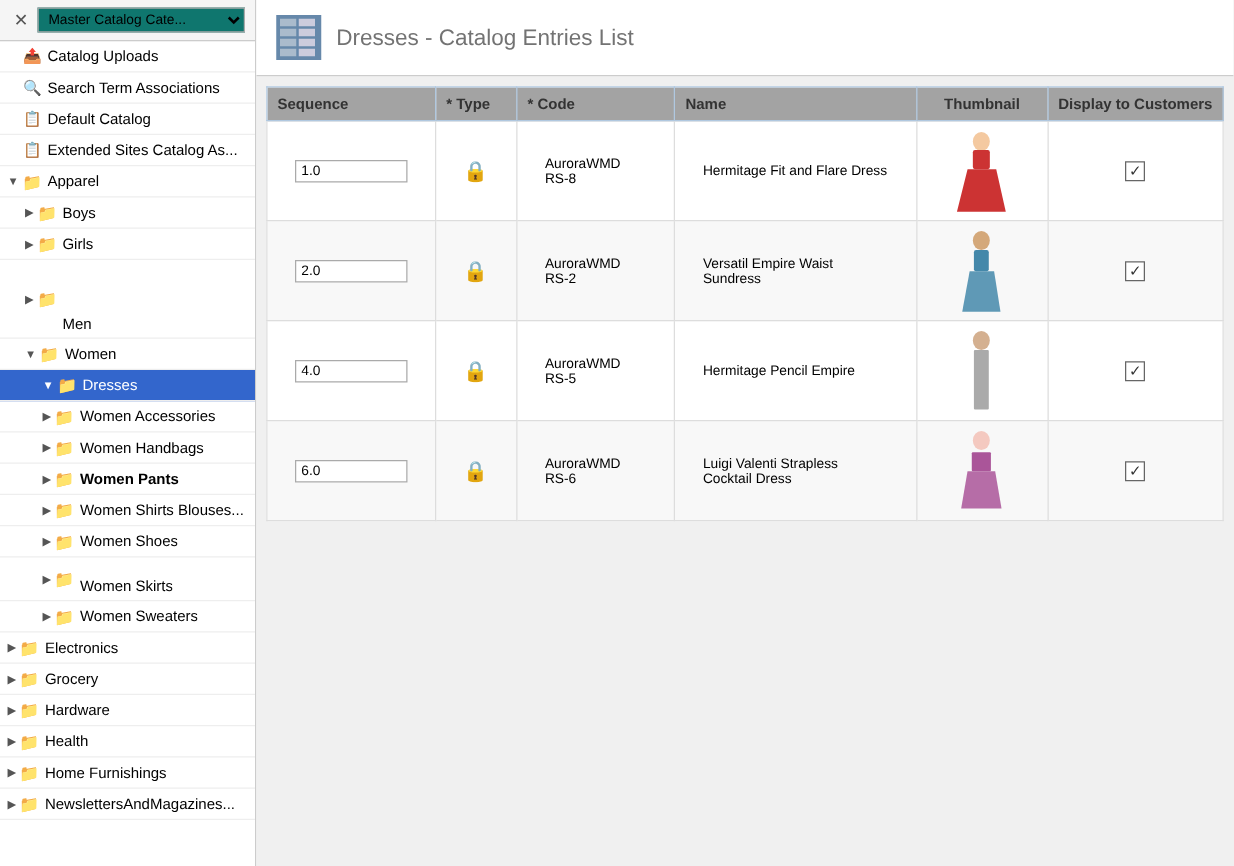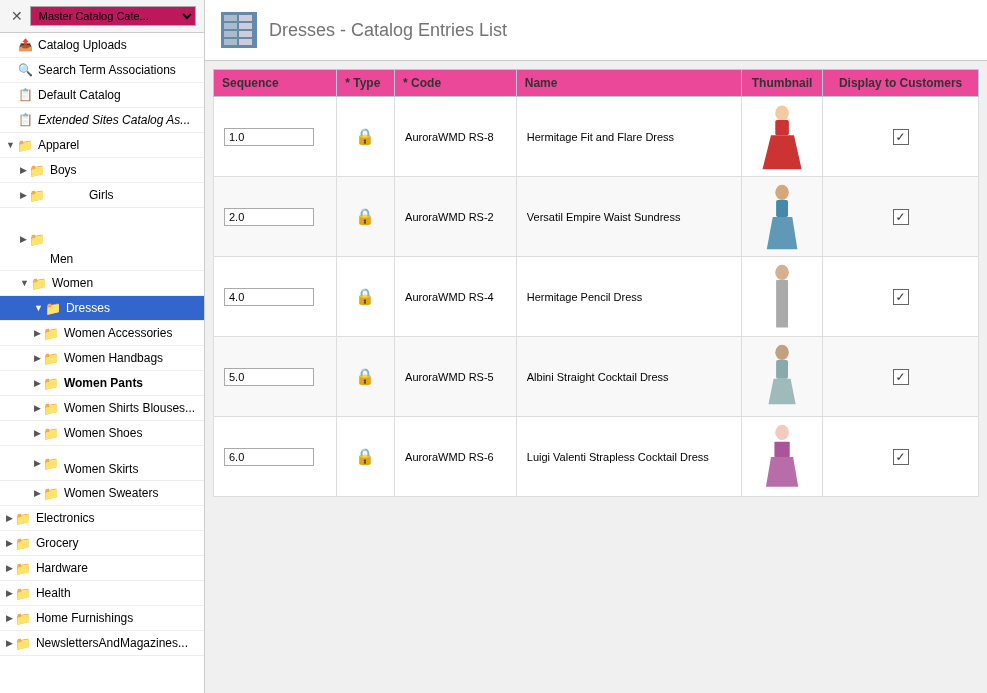--- a/index.html
+++ b/index.html
@@ -23,21 +23,21 @@
       align-items: center;
       gap: 4px;
       background: #f5f5f5;
     }
 
     #sidebar-header select {
       flex: 1;
       font-size: 11px;
       padding: 2px 4px;
       border: 1px solid #aaa;
-      background: #be185d;
+      background: #0f766e;
     }
 
     #sidebar-close {
       font-size: 14px;
       cursor: pointer;
       color: #555;
       padding: 0 3px;
     }
 
     #sidebar-nav {
@@ -125,37 +125,37 @@
     }
 
     table {
       width: 100%;
       border-collapse: collapse;
       background: #fff;
       border: 1px solid #ccc;
     }
 
     thead tr {
-      background: #ec4899;
+      background: #a3a3a3;
     }
 
     th {
       padding: 6px 8px;
       border: 1px solid #b0c8e0;
       font-weight: bold;
       color: #333;
       text-align: left;
       font-size: 12px;
       white-space: nowrap;
     }
 
     th.sortable { cursor: pointer; }
 
     td {
-      padding: 4px 10px;
+      padding: 4px 22px;
       border: 1px solid #ddd;
       vertical-align: middle;
       font-size: 11px;
     }
 
     .seq-input {
       width: 90px;
       padding: 2px 4px;
       border: 1px solid #aaa;
       font-size: 11px;
@@ -233,38 +233,38 @@
         <span style="overflow:hidden;text-overflow:ellipsis;">Search Term Associations</span>
       </div>
       <div class="nav-item">
         <span style="display:inline-block;width:12px;flex-shrink:0"></span>
         <span class="nav-icon" style="font-size:12px;">📋</span>
         <span style="overflow:hidden;text-overflow:ellipsis;">Default Catalog</span>
       </div>
       <div class="nav-item">
         <span style="display:inline-block;width:12px;flex-shrink:0"></span>
         <span class="nav-icon" style="font-size:12px;">📋</span>
-        <span style="overflow:hidden;text-overflow:ellipsis;font-style:italic;">Extended Sites Catalog As...</span>
+        <span style="overflow:hidden;text-overflow:ellipsis;">Extended Sites Catalog As...</span>
       </div>
       <div class="nav-item">
         <span class="chevron">▼</span>
         <span class="nav-icon folder-icon">📁</span>
         <span style="overflow:hidden;text-overflow:ellipsis;">Apparel</span>
       </div>
       <div class="nav-item">
         <span style="display:inline-block;width:14px;flex-shrink:0"></span>
         <span class="chevron">▶</span>
         <span class="nav-icon folder-icon">📁</span>
         <span style="overflow:hidden;text-overflow:ellipsis;">Boys</span>
       </div>
       <div class="nav-item">
         <span style="display:inline-block;width:14px;flex-shrink:0"></span>
         <span class="chevron">▶</span>
         <span class="nav-icon folder-icon">📁</span>
-        <span style="overflow:hidden;text-overflow:ellipsis;margin-left:39px;">Girls</span>
+        <span style="overflow:hidden;text-overflow:ellipsis;">Girls</span>
       </div>
       <div class="nav-item">
         <span style="display:inline-block;width:14px;flex-shrink:0"></span>
         <span class="chevron">▶</span>
         <span class="nav-icon folder-icon">📁</span>
         <span style="overflow:hidden;text-overflow:ellipsis;margin-top:40px;">Men</span>
       </div>
       <div class="nav-item">
         <span style="display:inline-block;width:14px;flex-shrink:0"></span>
         <span class="chevron">▼</span>
@@ -428,49 +428,27 @@
       <div class="checkbox-display checked"></div>
     </td>
   </tr>
           <tr class="row-data">
     <td>
       <input class="seq-input" type="text" value="4.0" style="">
     </td>
     <td style="text-align:center;">
       <span class="lock-icon">🔒</span>
     </td>
-    <td>AuroraWMD RS-4</td>
-    <td>Hermitage Pencil Dress</td>
+    <td>AuroraWMD RS-5</td>
+    <td>Hermitage Pencil Empire</td>
     <td class="thumbnail-cell">
       <div class="thumbnail-box">
         <svg class="dress-svg" viewBox="0 0 55 80" xmlns="http://www.w3.org/2000/svg">
       <ellipse cx="27" cy="11" rx="8" ry="9" fill="#d4b090"></ellipse>
       <rect x="20" y="20" width="14" height="56" fill="#aaaaaa" rx="1"></rect>
-    </svg>
-      </div>
-    </td>
-    <td class="display-cell">
-      <div class="checkbox-display checked"></div>
-    </td>
-  </tr>
-          <tr class="row-data">
-    <td>
-      <input class="seq-input" type="text" value="5.0" style="">
-    </td>
-    <td style="text-align:center;">
-      <span class="lock-icon">🔒</span>
-    </td>
-    <td>AuroraWMD RS-5</td>
-    <td>Albini Straight Cocktail Dress</td>
-    <td class="thumbnail-cell">
-      <div class="thumbnail-box">
-        <svg class="dress-svg" viewBox="0 0 55 80" xmlns="http://www.w3.org/2000/svg">
-      <ellipse cx="27" cy="11" rx="8" ry="9" fill="#c4a080"></ellipse>
-      <rect x="20" y="20" width="14" height="22" fill="#88aaaa" rx="2"></rect>
-      <polygon points="17,42 37,42 43,72 11,72" fill="#88aaaa" opacity="0.8"></polygon>
     </svg>
       </div>
     </td>
     <td class="display-cell">
       <div class="checkbox-display checked"></div>
     </td>
   </tr>
           <tr class="row-data">
     <td>
       <input class="seq-input" type="text" value="6.0" style="">

